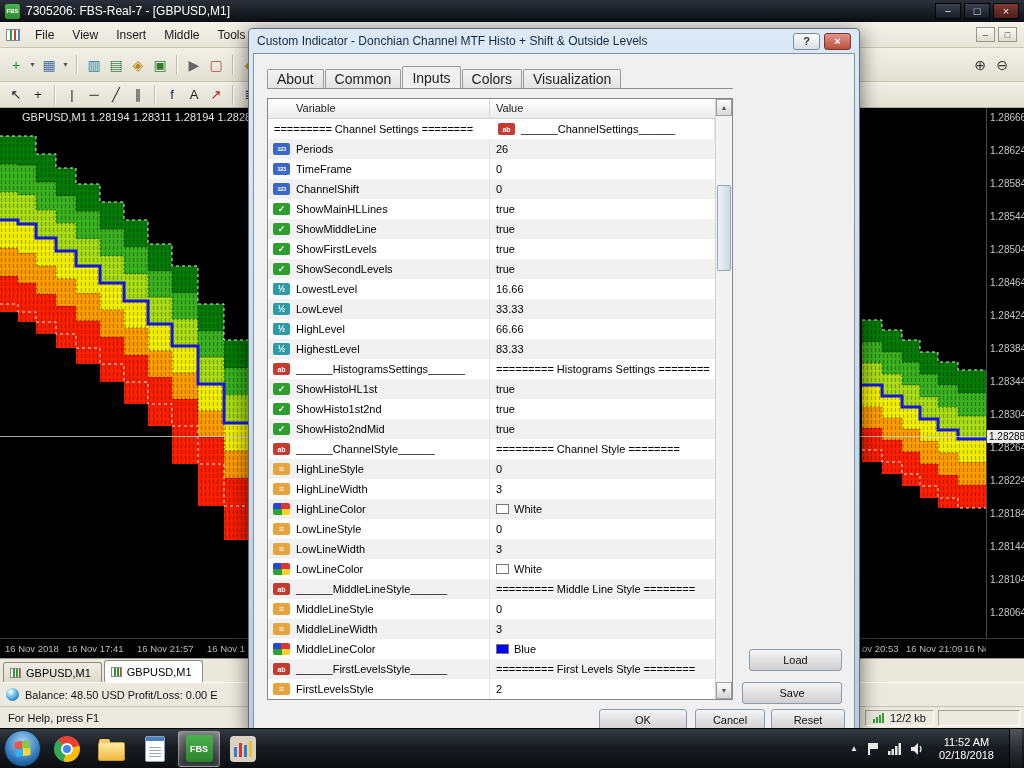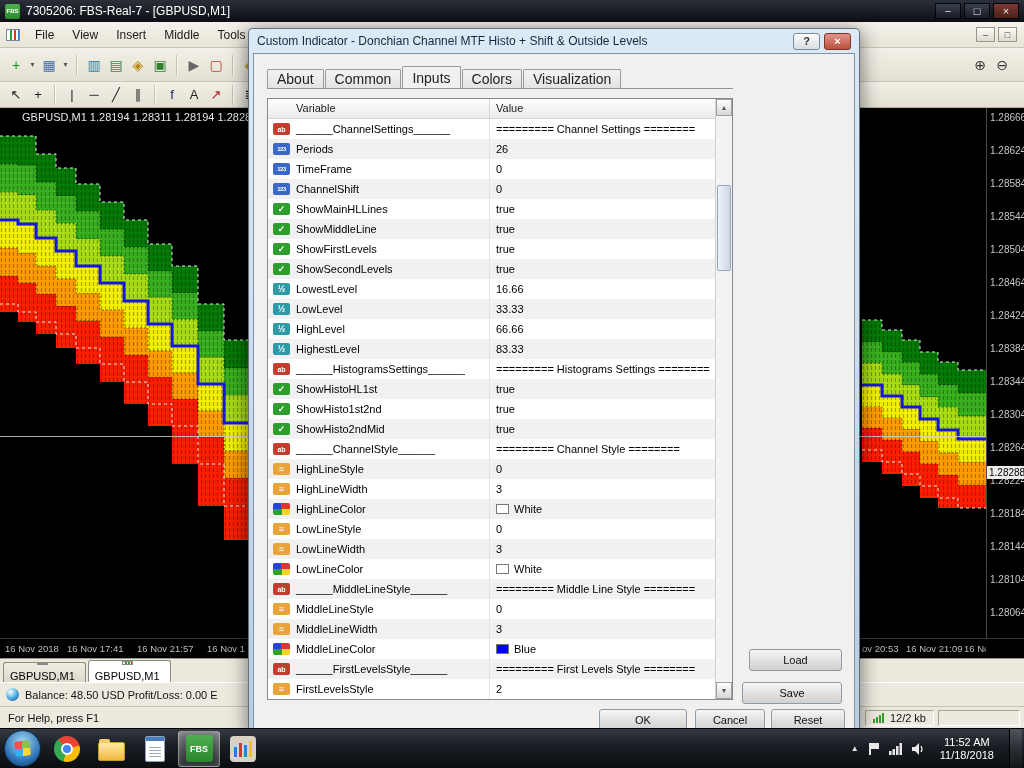--- a/index.html
+++ b/index.html
@@ -41,32 +41,32 @@
   .chartarea{position:absolute;top:108px;left:0;right:0;height:550px;background:#000;}
   .plot{position:absolute;top:0;left:0;right:0;height:530px;}
   .chan{position:absolute;top:0;}
   .chan.left{left:0;}
   .chan.right{right:38px;}
   .chart-info{position:absolute;top:3px;left:22px;color:#e6e6e6;font-size:11px;white-space:nowrap;}
   .price-line{position:absolute;left:0;right:38px;top:328px;border-top:1px solid #c9c9c9;opacity:.85;}
   .price-scale{position:absolute;top:0;right:0;width:38px;height:530px;border-left:1px solid #4a4a4a;background:#000;}
   .price-label{position:absolute;left:3px;color:#c6c6c6;font-size:10px;white-space:nowrap;}
   .current-price{position:absolute;left:0;right:0;height:13px;background:#ececec;color:#000;font-size:10px;
-    line-height:13px;padding-left:2px;margin-top:36px;}
+    line-height:13px;padding-left:2px;}
   .time-axis{position:absolute;left:0;right:0;bottom:0;height:20px;border-top:1px solid #3a3a3a;background:#000;}
   .ta-zone{position:absolute;top:0;bottom:0;overflow:hidden;}
   .ta-left{left:1px;width:250px;}
   .ta-right{left:862px;width:124px;}
   .time-label{position:absolute;top:4px;color:#bdbdbd;font-size:9.5px;white-space:nowrap;}
 
   
   .chart-tabs{position:absolute;top:658px;left:0;right:0;height:24px;background:#ebe8dc;border-top:1px solid #9a978c;
     display:flex;align-items:flex-end;padding-left:3px;z-index:4;}
   .ctab{height:20px;display:flex;align-items:center;gap:5px;padding:0 10px 0 6px;margin-right:2px;
-    border:1px solid #8d8a7f;border-bottom:none;border-radius:3px 3px 0 0;background:linear-gradient(#f0eee3,#dcd9cb);font-size:11px;flex-direction:column;}
+    border:1px solid #8d8a7f;border-bottom:none;border-radius:3px 3px 0 0;background:linear-gradient(#f0eee3,#dcd9cb);font-size:11px;}
   .ctab.active{background:#fff;height:22px;}
   .ctab-icon{width:11px;height:10px;border:1px solid #888;
     background:linear-gradient(90deg,#fff 0 2px,#2f9e2f 2px 4px,#fff 4px 5px,#2f9e2f 5px 7px,#fff 7px 8px,#d43a2c 8px 10px,#fff 10px);}
 
   .balance-bar{position:absolute;top:682px;left:0;right:0;height:24px;background:#eceade;border-top:1px solid #fff;
     display:flex;align-items:center;padding-left:6px;color:#111;z-index:3;}
   .acct-icon{width:13px;height:13px;border-radius:50%;margin-right:6px;
     background:radial-gradient(circle at 35% 30%,#fff,#6cc0ea 40%,#2a7fc0 75%,#1b5c92);}
   .status-bar{position:absolute;top:706px;left:0;right:0;height:22px;background:#eceade;border-top:1px solid #c5c2b4;
     display:flex;align-items:center;padding:2px 4px;gap:4px;color:#111;z-index:3;}
@@ -350,26 +350,26 @@
           <span class="dtab">Visualization</span>
         </div>
       <div class="dlg-table">
         <div class="tmain">
           <div class="thead">
             <span class="hc1">Variable</span>
             <span class="hc2">Value</span>
           </div>
           <div>
               <div class="trow">
+                <div class="tcell c-val">
+                  <span class="vtext">========= Channel Settings ========</span>
+                </div>
                 <div class="tcell c-var">
                   <span class="ticon ti-str">ab</span>
                   <span class="tname">______ChannelSettings______</span>
-                </div>
-                <div class="tcell c-val">
-                  <span class="vtext">========= Channel Settings ========</span>
                 </div>
               </div>
               <div class="trow alt">
                 <div class="tcell c-var">
                   <span class="ticon ti-int">123</span>
                   <span class="tname">Periods</span>
                 </div>
                 <div class="tcell c-val">
                   <span class="vtext">26</span>
                 </div>
@@ -672,19 +672,19 @@
           <rect x="3.5" y="6" width="2.5" height="6" fill="#e8e8e8"></rect>
         <rect x="7" y="3" width="2.5" height="9" fill="#e8e8e8"></rect>
           <rect x="10.5" y="0" width="2.5" height="12" fill="#e8e8e8"></rect>
       </svg>
       <svg width="13" height="12">
         <polygon points="0,4 3,4 7,0 7,12 3,8 0,8" fill="#e8e8e8"></polygon>
         <path d="M9 3 Q11 6 9 9" stroke="#e8e8e8" stroke-width="1.3" fill="none"></path>
       </svg>
       <div class="clock">
         <div>11:52 AM</div>
-        <div>11/18/2018</div>
+        <div>02/18/2018</div>
       </div>
       <div class="show-desktop"></div>
     </div>
   </div>
 
 </div>
 
 </body></html>

